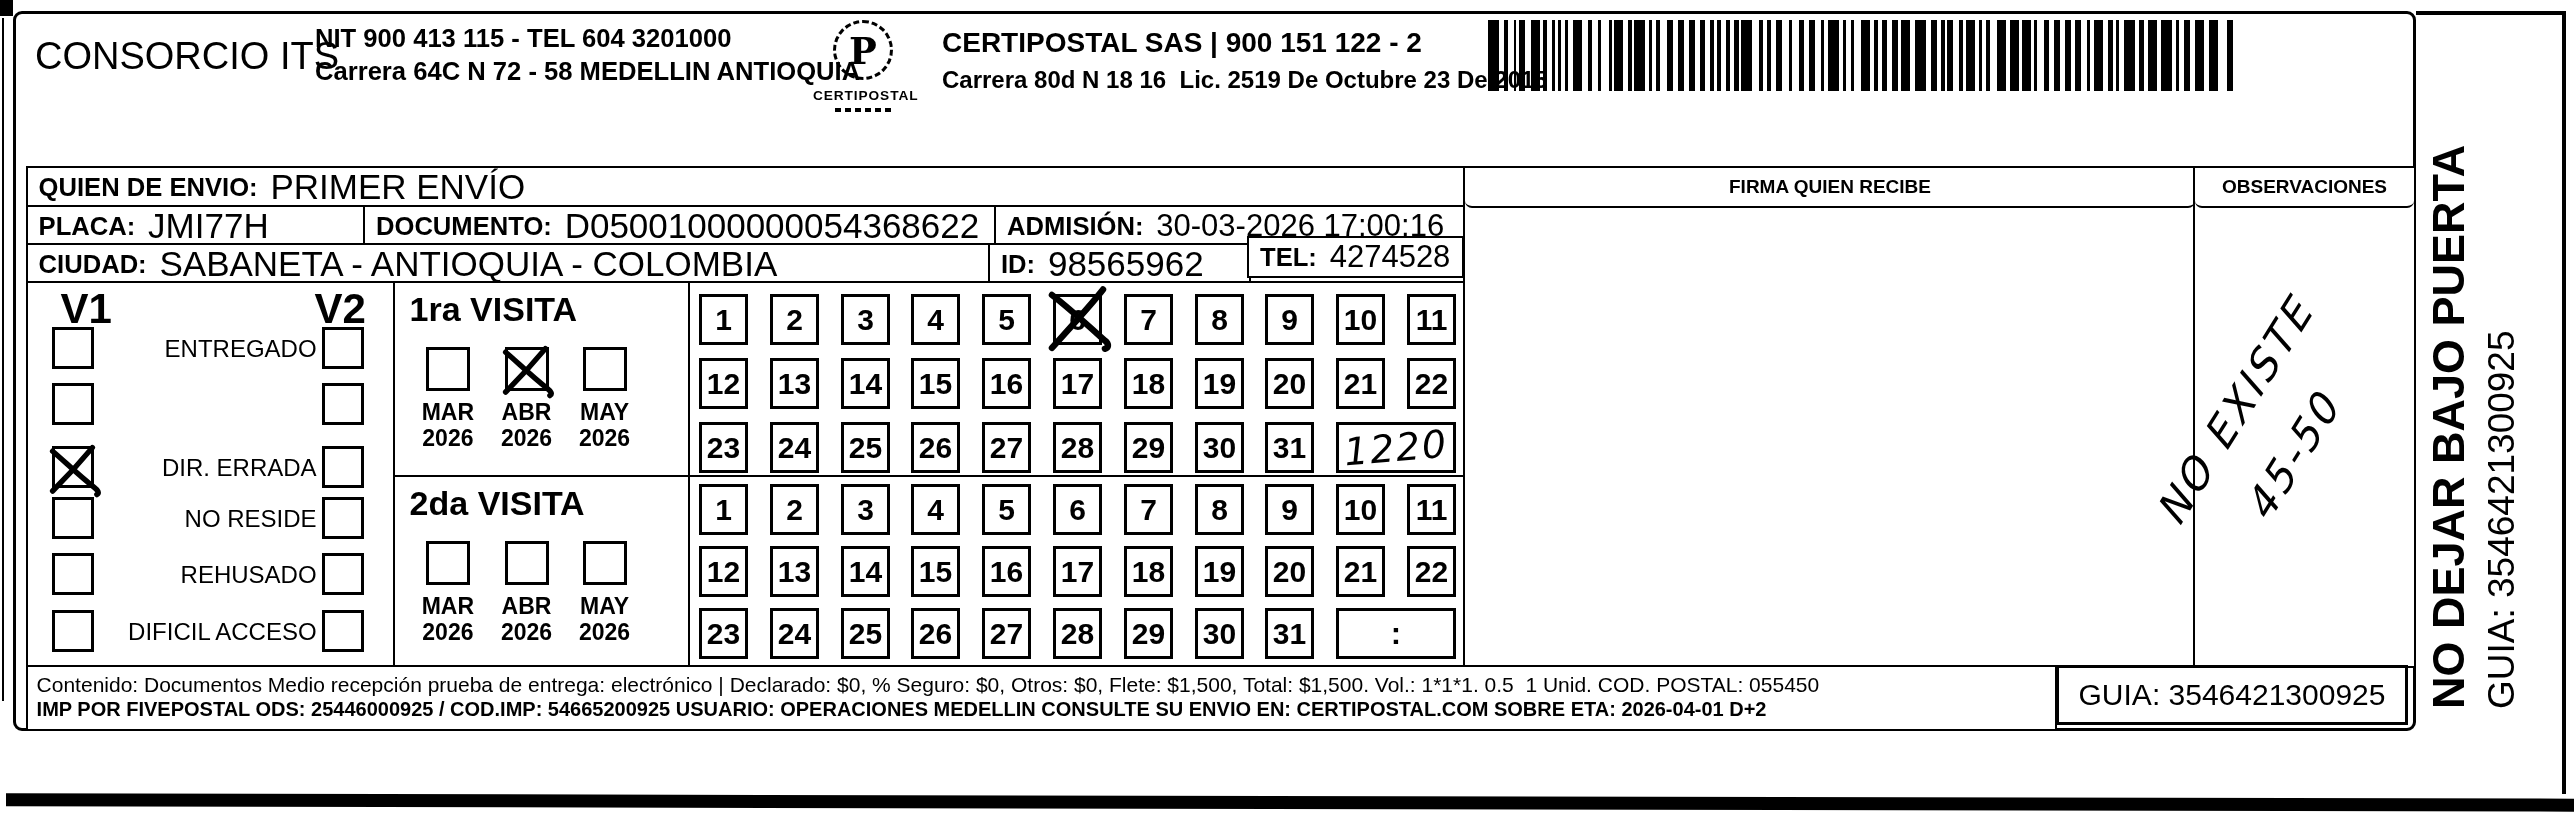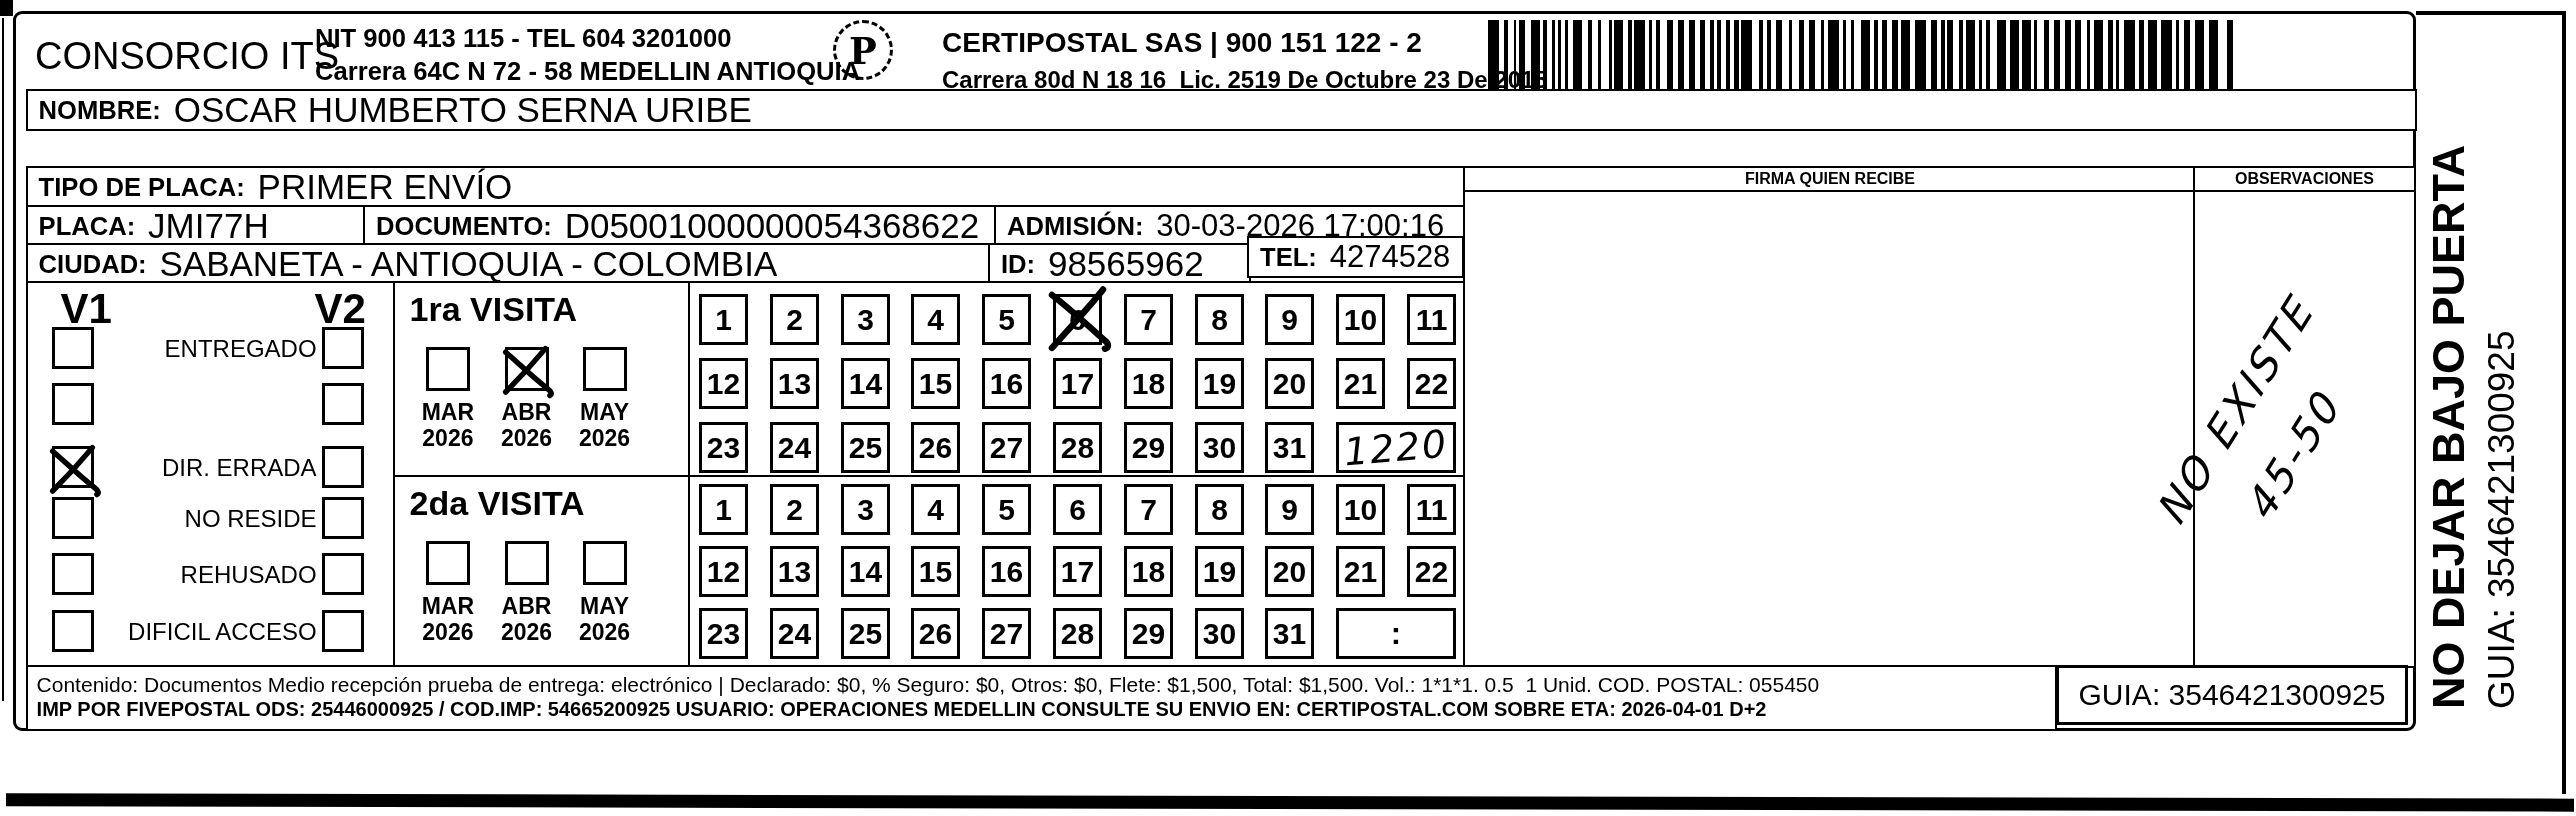--- a/index.html
+++ b/index.html
@@ -5,21 +5,21 @@
 <style>
   html,body{margin:0;padding:0;background:#fff;}
   .page{position:relative;width:2576px;height:816px;background:#fff;overflow:hidden;
         font-family:"Liberation Sans",sans-serif;color:#000;}
   .abs{position:absolute;box-sizing:border-box;}
   .box{position:absolute;box-sizing:border-box;border:2.7px solid #000;background:#fff;}
   .fieldrow{display:flex;align-items:center;gap:12.8px;padding:0 11px;white-space:nowrap;}
   .flabel{font-weight:bold;font-size:25.6px;}
   .fvalue{font-size:35px;}
   .colhead{display:flex;align-items:center;justify-content:center;
-           font-weight:bold;font-size:16px;border-bottom:2.7px solid #000;height:24px;box-sizing:border-box;}
+           font-weight:bold;font-size:19px;border-bottom:2.7px solid #000;height:40px;box-sizing:border-box;border-radius:7px;}
   .cbx{position:relative;width:42px;height:42px;border:3.7px solid #000;background:#fff;box-sizing:border-box;}
   .cbx svg{position:absolute;left:-5.5px;top:-5.5px;width:47px;height:47px;overflow:visible;}
   .status-row{position:absolute;left:0;width:100%;height:47px;}
   .status-label{position:absolute;left:77px;width:212px;text-align:right;
                 font-weight:normal;font-size:24px;line-height:44px;white-space:nowrap;}
   .daycell{position:absolute;width:49px;height:51px;border:3.7px solid #000;background:#fff;
            box-sizing:border-box;display:flex;align-items:center;justify-content:center;
            font-weight:bold;font-size:30px;}
   .daycell svg{position:absolute;left:-14.6px;top:-14.6px;width:73px;height:77px;overflow:visible;}
   .timebox{position:absolute;height:51px;border:3.7px solid #000;background:#fff;box-sizing:border-box;
@@ -124,26 +124,22 @@
       <div style="position:absolute;left:651px;top:0;width:4.6px;height:100%;background:#000"></div>
       <div style="position:absolute;left:660px;top:0;width:9px;height:100%;background:#000"></div>
       <div style="position:absolute;left:673px;top:0;width:11px;height:100%;background:#000"></div>
       <div style="position:absolute;left:688px;top:0;width:2.7px;height:100%;background:#000"></div>
       <div style="position:absolute;left:696px;top:0;width:6.4px;height:100%;background:#000"></div>
       <div style="position:absolute;left:707px;top:0;width:9px;height:100%;background:#000"></div>
       <div style="position:absolute;left:721px;top:0;width:9px;height:100%;background:#000"></div>
       <div style="position:absolute;left:739px;top:0;width:5.5px;height:100%;background:#000"></div>
     </div>
 
-  <div class="box fieldrow" style="left:25.6px;top:89px;width:2391px;height:42px;">
-    <span class="flabel">NOMBRE:</span>
-    <span class="fvalue">OSCAR HUMBERTO SERNA URIBE</span>
-  </div>
   <div class="box fieldrow" style="left:25.6px;top:166px;width:1439px;height:42px;">
-    <span class="flabel">TIPO DE PLACA:</span>
+    <span class="flabel">QUIEN DE ENVIO:</span>
     <span class="fvalue">PRIMER ENVÍO</span>
   </div>
 
   <div class="box fieldrow" style="left:25.6px;top:205px;width:342px;height:42px;">
     <span class="flabel">PLACA:</span>
     <span class="fvalue">JMI77H</span>
   </div>
   <div class="box fieldrow" style="left:363px;top:205px;width:634px;height:42px;">
     <span class="flabel">DOCUMENTO:</span>
     <span class="fvalue">D05001000000054368622</span>

